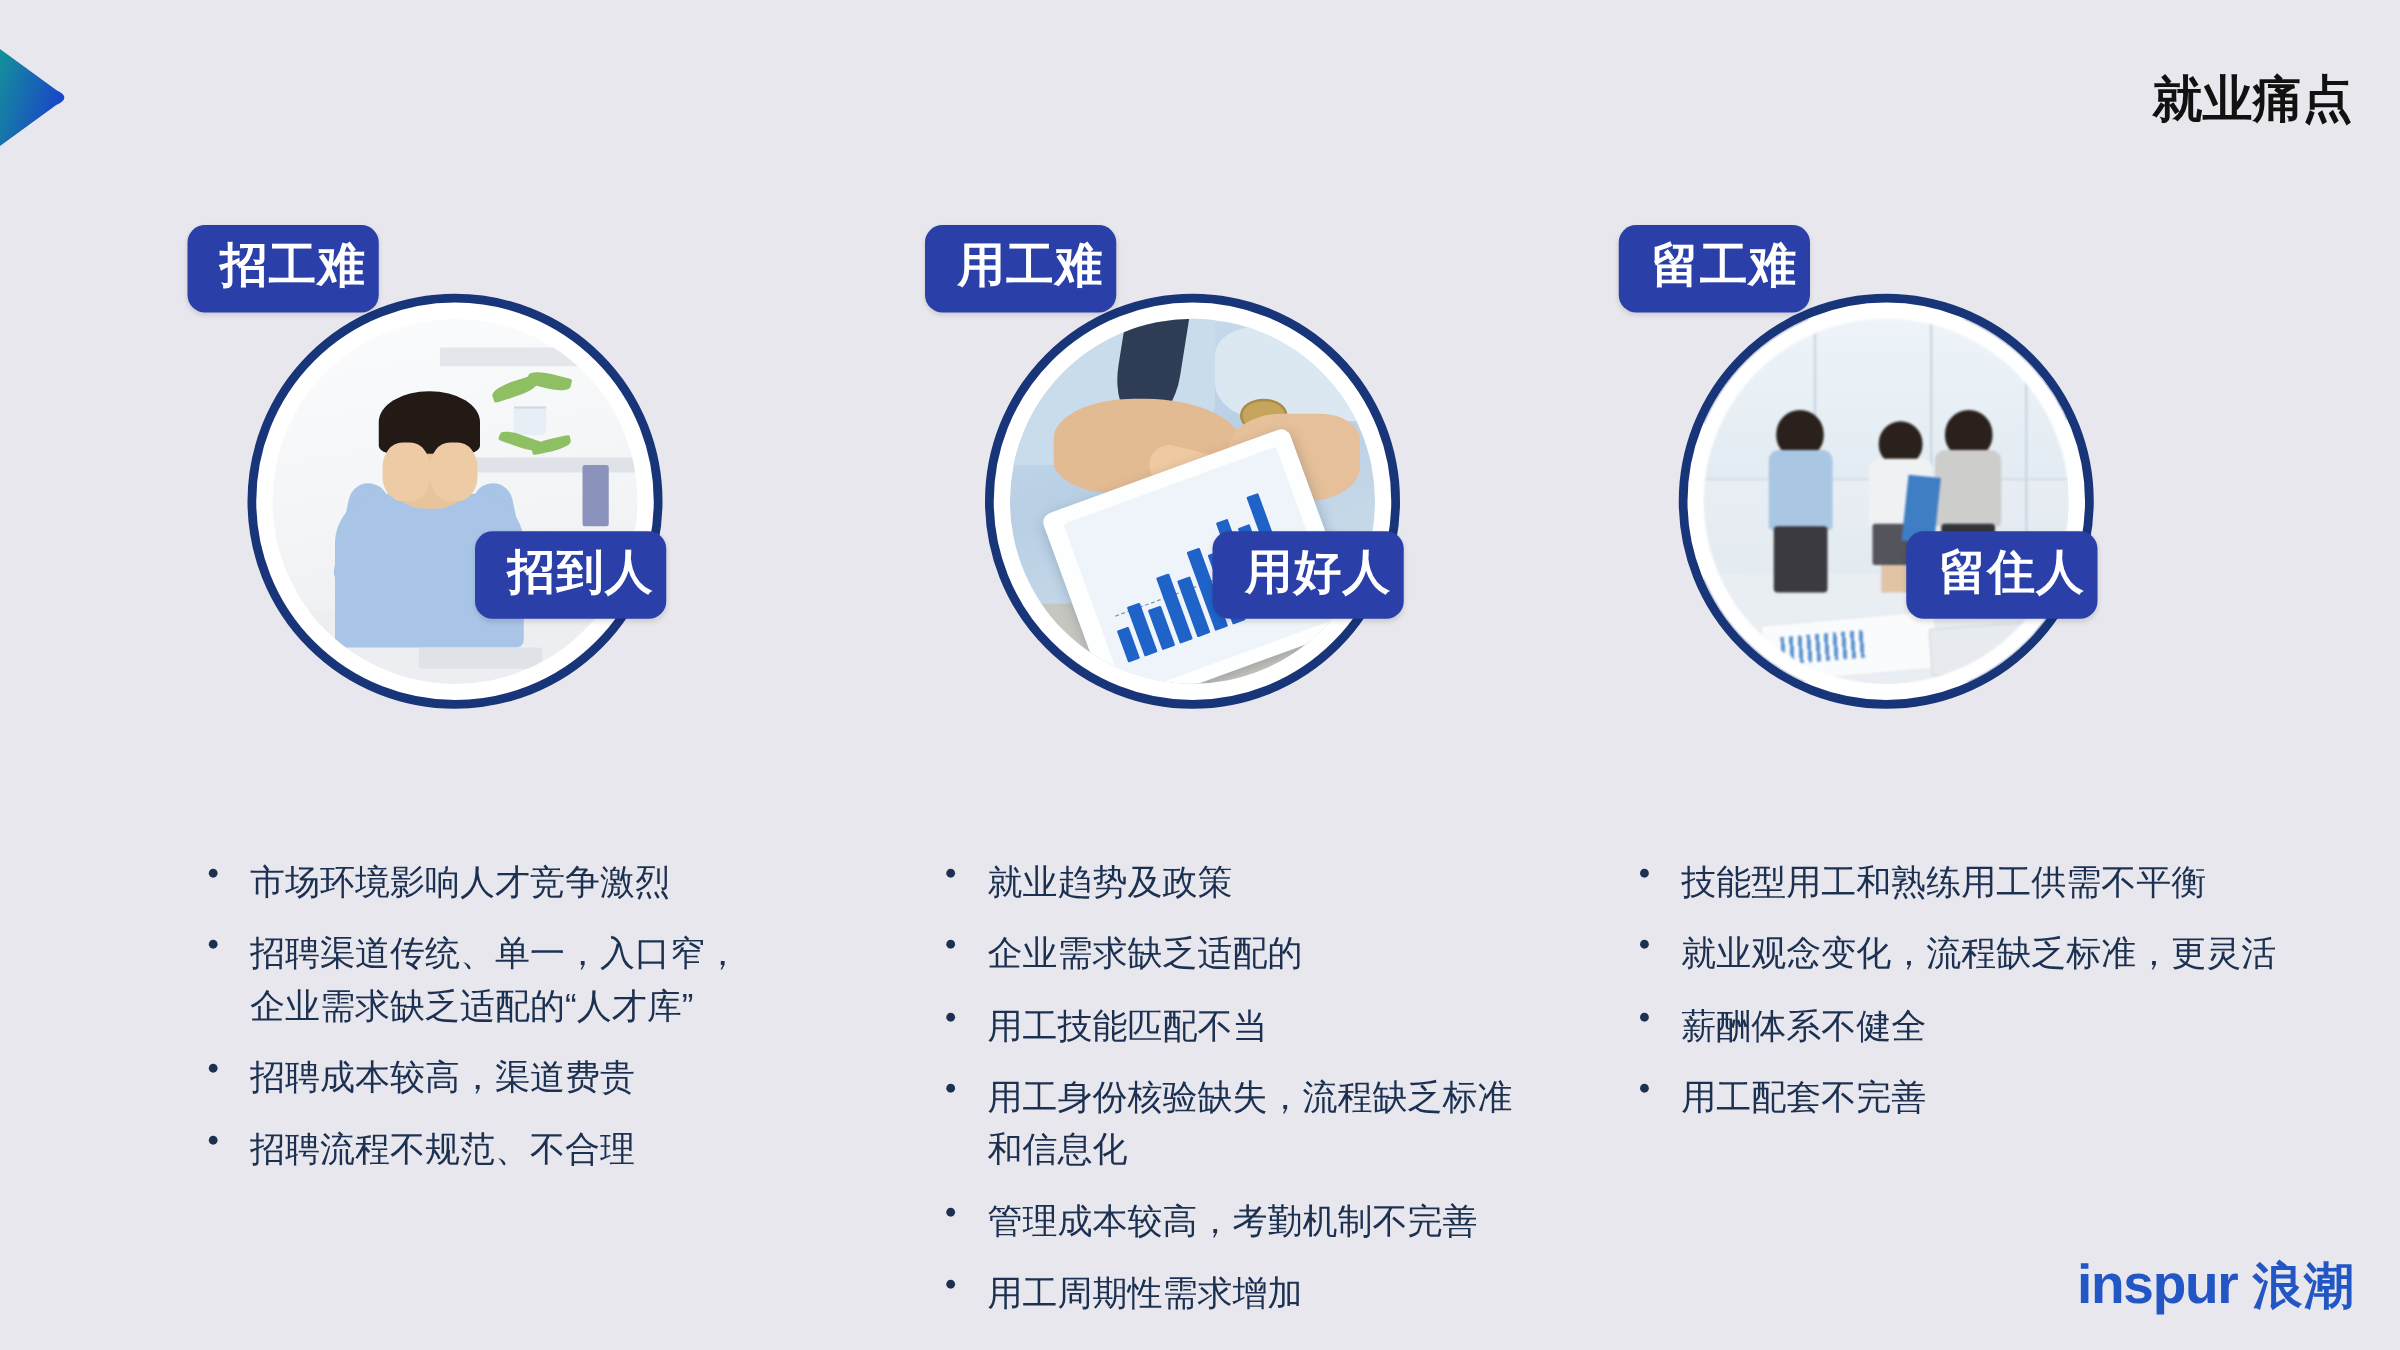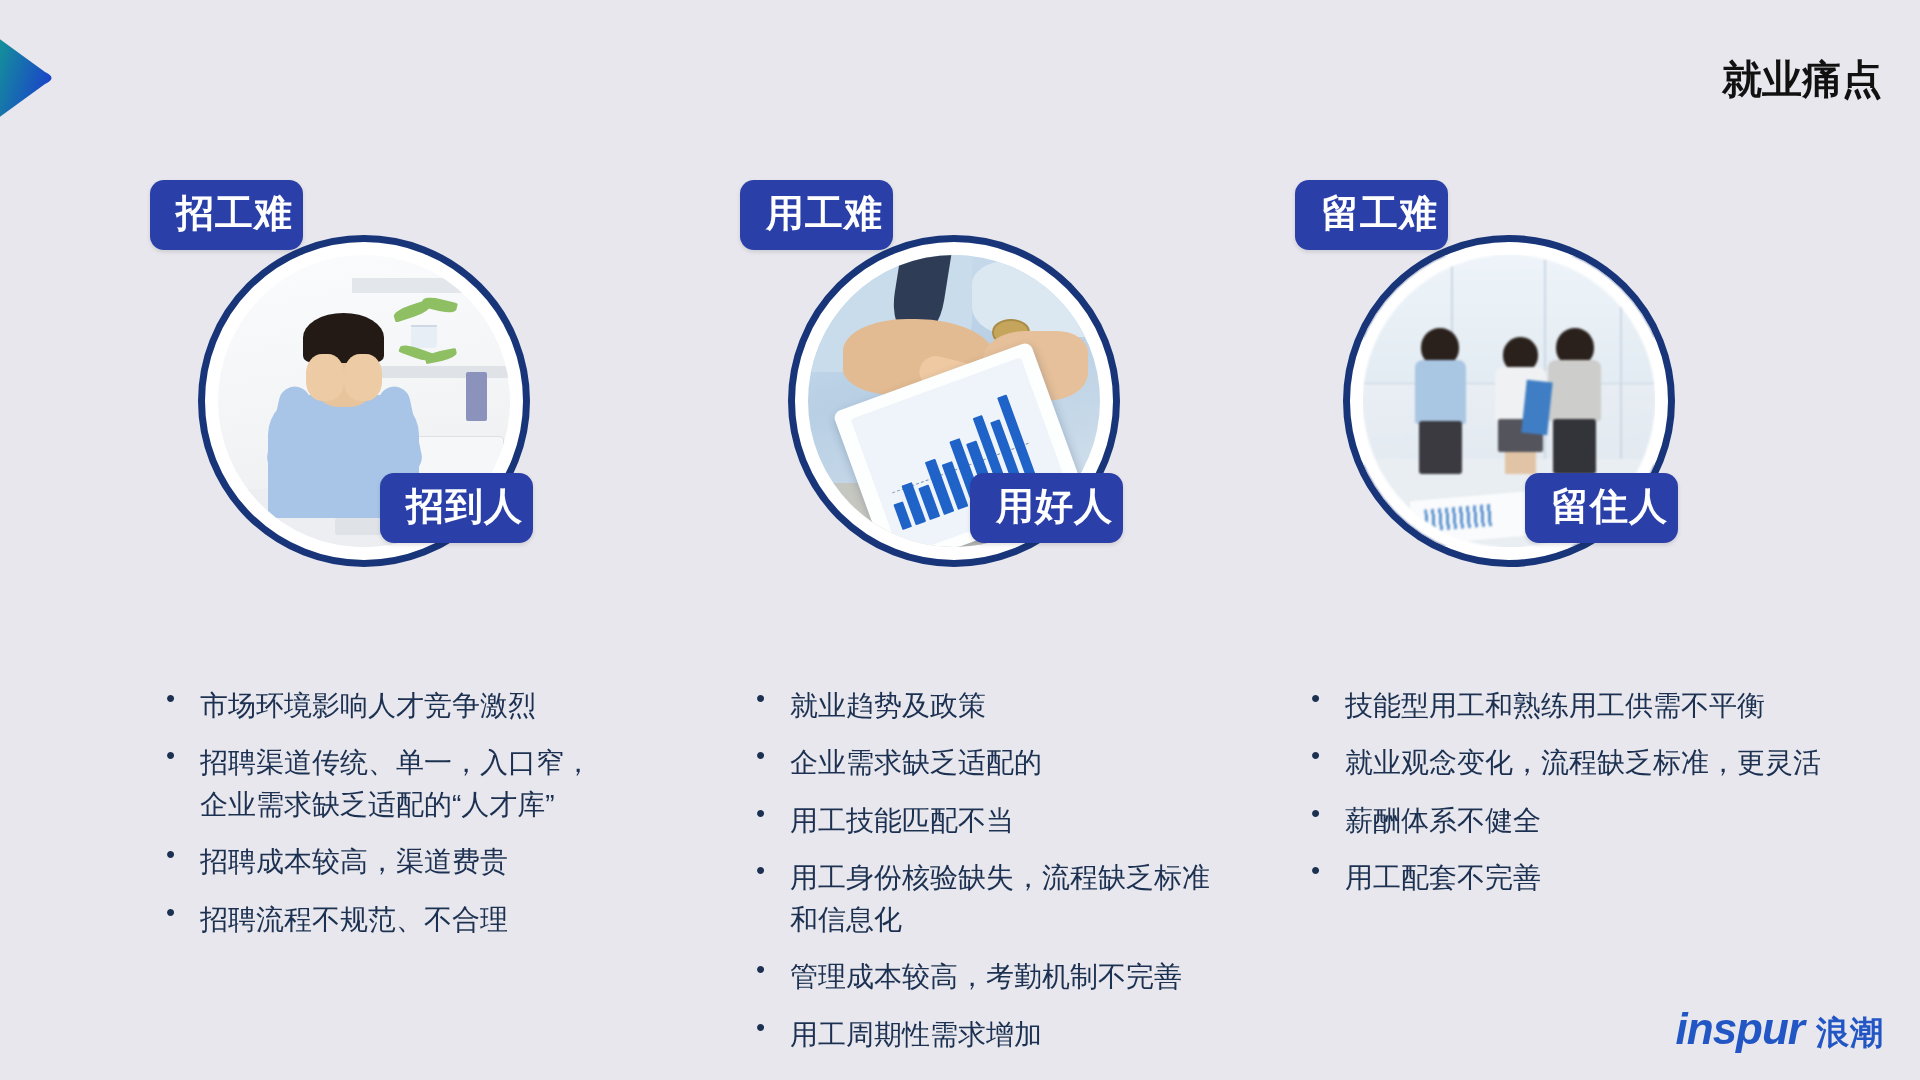--- a/index.html
+++ b/index.html
@@ -172,21 +172,21 @@
     font-weight: bold;
     border-radius: 14px;
     padding: 14px 10px 18px 26px;
     white-space: nowrap;
     line-height: 1;
     box-shadow: 0 2px 4px rgba(0,0,0,.12);
     letter-spacing: 1px;
   }
 
   .badge-top  { left: 0px;   top: 0px;   }
-  .badge-bot  { left: 230px; top: 245px; margin-top: 48px; }
+  .badge-bot  { left: 230px; top: 245px; }
 
   
   .bullet-list {
     position: absolute;
     top: 505px;
     left: 16px;
     width: 600px;
   }
 
   .bullet-item {
@@ -217,28 +217,27 @@
     right: 36px;
     bottom: 24px;
     display: flex;
     align-items: baseline;
     gap: 12px;
   }
 
   #brand-logo-latin {
     font-size: 44px;
     font-weight: bold;
-    font-style: italic;
     color: #2256c5;
     letter-spacing: -1px;
     margin-top: 17px;
   }
 
   #brand-logo-cjk {
-    font-size: 33px;
+    font-size: 40px;
     font-weight: bold;
     color: #2256c5;
     letter-spacing: 1px;
   }
 </style>
 </head>
 <body>
 
 <div id="slide-header">
 

